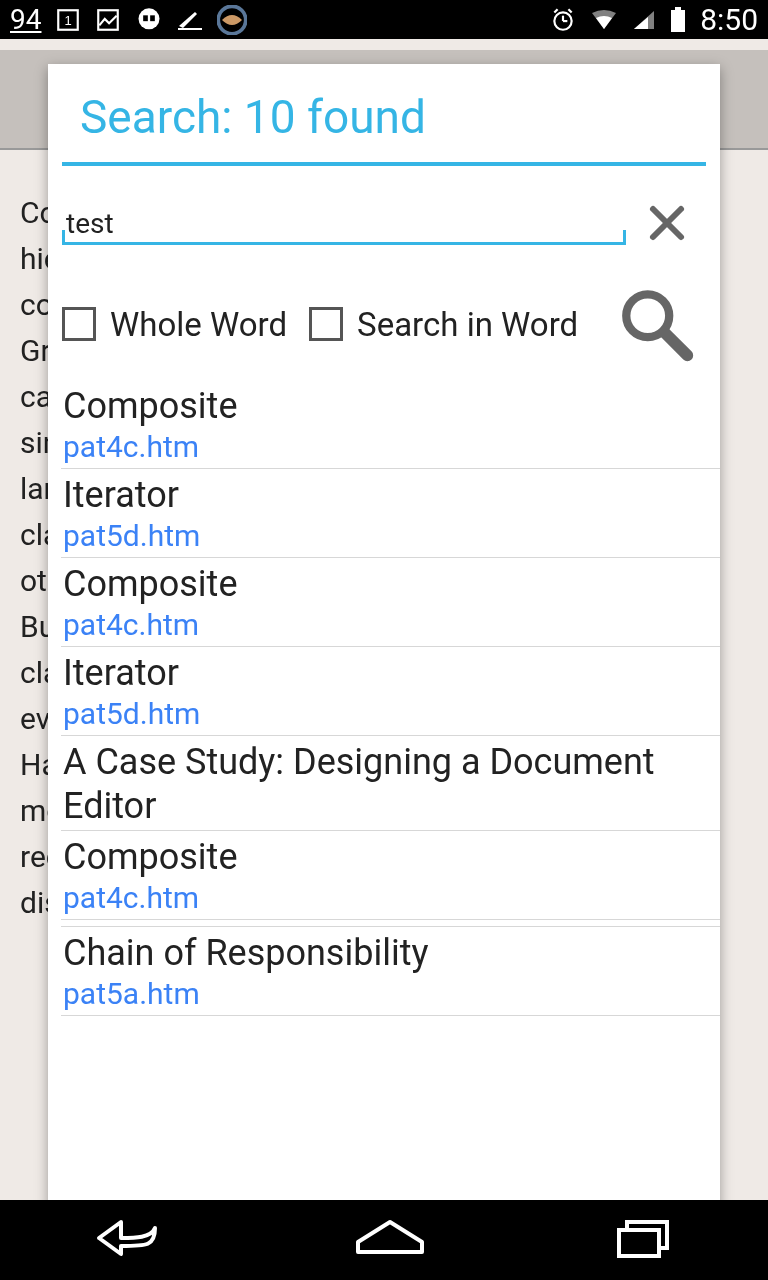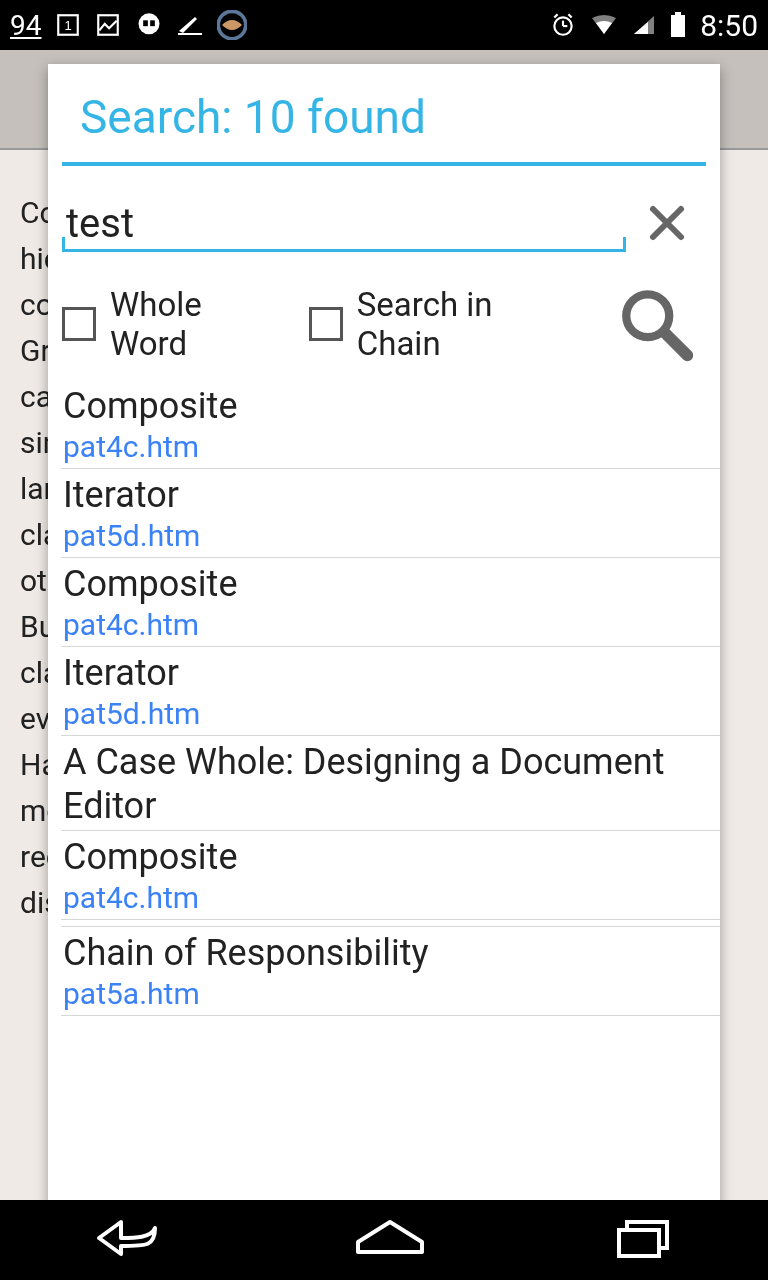--- a/index.html
+++ b/index.html
@@ -5,21 +5,21 @@
   * { margin:0; padding:0; box-sizing:border-box; }
   body {
     width:768px; height:1280px;
     font-family:"Roboto","Helvetica Neue",Arial,sans-serif;
     background:#efeae6;
     position:relative;
     overflow:hidden;
   }
   
   .statusbar{
-    height:50px;
+    height:39px;
     background:#000;
     color:#fff;
     display:flex;
     align-items:center;
     justify-content:space-between;
     padding:0 10px;
     font-size:28px;
   }
   .status-left, .status-right{
     display:flex; align-items:center; gap:14px;
@@ -74,21 +74,21 @@
     padding:6px 0 2px 0;
   }
   .search-input-wrap::before,
   .search-input-wrap::after{
     content:""; position:absolute; bottom:0; width:3px; height:12px; background:#35b5e5;
   }
   .search-input-wrap::before{ left:0; }
   .search-input-wrap::after{ right:0; }
   .search-input{
     border:none; outline:none; width:100%;
-    font-size:40px; font-family:inherit; color:#222; background:transparent;
+    font-size:28px; font-family:inherit; color:#222; background:transparent;
     padding-left:4px;
   }
   .clear-btn{
     width:66px; height:66px; display:flex; align-items:center; justify-content:center;
     cursor:pointer; margin-right:6px;
   }
   .opts-row{
     display:flex; align-items:center; gap:14px;
     padding:26px 14px 14px 14px;
     font-size:33px; color:#222;
@@ -224,21 +224,21 @@
         <line x1="5" y1="5" x2="19" y2="19" stroke="#666" stroke-width="3" stroke-linecap="round"></line>
         <line x1="19" y1="5" x2="5" y2="19" stroke="#666" stroke-width="3" stroke-linecap="round"></line>
       </svg>
     </div>
   </div>
 
   <div class="opts-row">
     <div class="cb"></div>
     <span class="lbl">Whole Word</span>
     <div class="cb"></div>
-    <span class="lbl">Search in Chain</span>
+    <span class="lbl">Search in Word</span>
     <div class="search-go">
       <svg width="90" height="76" viewBox="0 0 50 46">
         <circle cx="20" cy="18" r="13" fill="none" stroke="#666" stroke-width="5"></circle>
         <line x1="30" y1="28" x2="44" y2="42" stroke="#666" stroke-width="7" stroke-linecap="round"></line>
       </svg>
     </div>
   </div>
 
   <div class="results" id="results">
       <div class="result">
@@ -251,21 +251,21 @@
       </div>
       <div class="result">
         <div class="result-title">Composite</div>
         <div class="result-path">pat4c.htm</div>
       </div>
       <div class="result">
         <div class="result-title">Iterator</div>
         <div class="result-path">pat5d.htm</div>
       </div>
       <div class="result">
-        <div class="result-title">A Case Whole: Designing a Document Editor</div>
+        <div class="result-title">A Case Study: Designing a Document Editor</div>
       </div>
       <div class="result">
         <div class="result-title">Composite</div>
         <div class="result-path">pat4c.htm</div>
       </div>
       <div class="result">
       </div>
       <div class="result">
         <div class="result-title">Chain of Responsibility</div>
         <div class="result-path">pat5a.htm</div>

